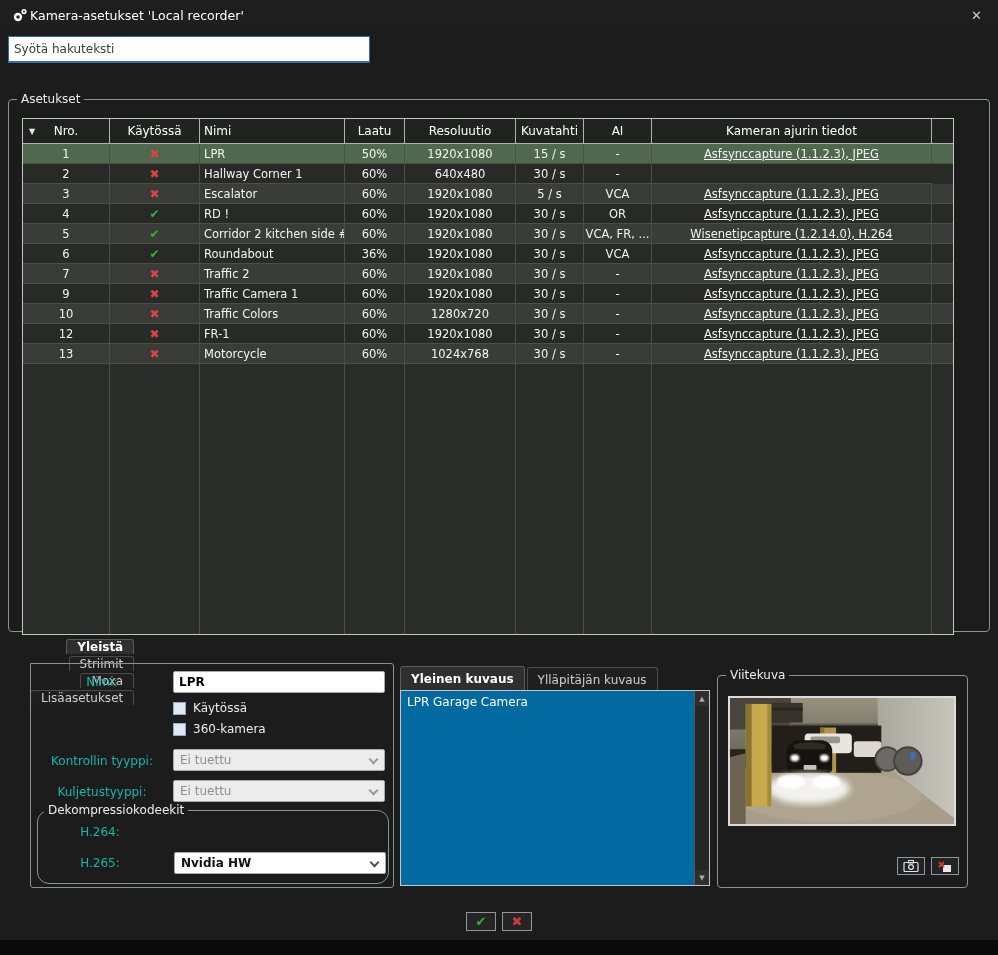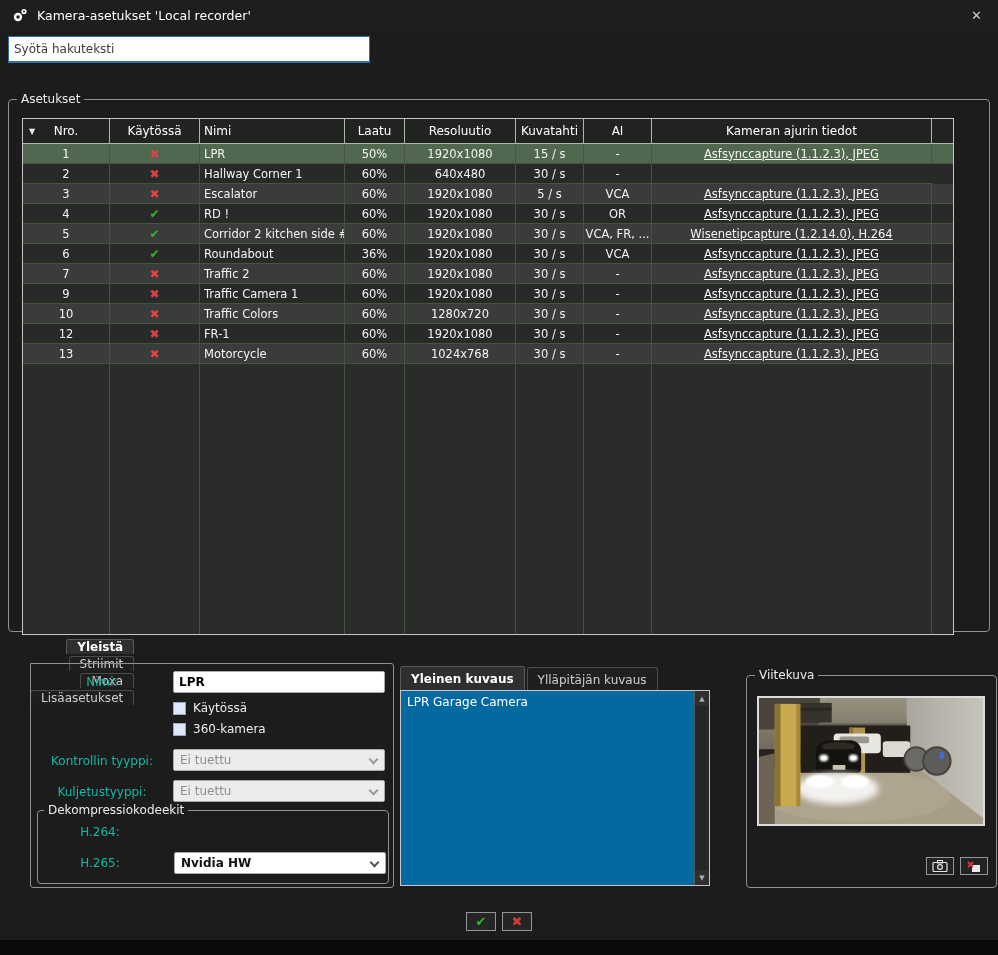--- a/index.html
+++ b/index.html
@@ -1,21 +1,21 @@
 <!DOCTYPE html>
 <html><head>
 <meta charset="utf-8">
 <style>
   * { box-sizing: border-box; margin: 0; padding: 0; }
   html,body { background:#0c0c0c; }
   body { width:998px; height:955px; font-family:"DejaVu Sans","Liberation Sans",sans-serif; }
   .dialog { position:relative; width:998px; height:955px; background:#1b1c1b; overflow:hidden; color:#f0f0f0; }
 
   
-  .titlebar { position:absolute; top:0; left:0; right:0; height:30px; background:#1d1e1d; display:flex; align-items:center; padding:0 12px; gap:9px; }
+  .titlebar { position:absolute; top:0; left:0; right:0; height:30px; background:#1d1e1d; display:flex; align-items:center; padding:0 12px; gap:2px; }
   .titlebar .ttl { font-size:12.5px; color:#fff; }
   .close-x { margin-left:auto; font-weight:bold; font-size:13px; color:#c9ced6; cursor:pointer; padding:2px 4px; }
 
   
   .search { position:absolute; left:8px; top:36px; width:362px; height:21px; background:#fff; border:1px solid #2f6fb3; border-bottom:2px solid #2f6fb3; font-size:12px; padding:12px 5px; color:#222; font-family:inherit; }
   .search::placeholder { color:#3c3c3c; opacity:1; }
 
   
   .tabbar { position:absolute; display:flex; align-items:flex-end; gap:2px; }
   .tab { height:24px; display:flex; align-items:center; padding:0 10px; font-size:12px; color:#cfcfcf; background:#1e1f1e; border:1px solid #4b4b4b; border-bottom:none; border-radius:3px 3px 0 0; cursor:pointer; white-space:nowrap; }
@@ -56,30 +56,30 @@
   #left-panel { position:absolute; left:30px; top:663px; width:364px; height:225px; border:1px solid #8d938f; border-radius:0 3px 3px 3px; }
   .flabel { position:absolute; width:130px; text-align:center; font-size:12px; color:#14b8a6; }
   .txt { position:absolute; height:22px; background:#fff; border:1px solid #a9a9a9; border-radius:2px; font-size:12px; font-weight:600; color:#000; padding:0 5px; font-family:inherit; }
   .cbrow { position:absolute; display:flex; align-items:center; gap:7px; cursor:pointer; }
   .cb { width:13px; height:13px; background:#dfe8f6; border:1px solid #98a8c2; display:inline-block; }
   .cbrow span.lbl { font-size:12px; color:#ececec; }
   .dd { position:absolute; height:22px; background:#fff; border:1px solid #a9a9a9; border-radius:2px; display:flex; align-items:center; padding:0 22px 0 6px; font-size:12px; font-weight:600; color:#111; cursor:pointer; }
   .dd .chev { position:absolute; right:7px; top:6px; width:7px; height:7px; border-right:2px solid #555; border-bottom:2px solid #555; transform:rotate(45deg); }
   .dd.disabled { background:#ececec; color:#8f8f8f; font-weight:400; cursor:default; }
   .dd.disabled .chev { border-color:#9a9a9a; }
-  #codec-box { left:6px; top:146px; width:352px; height:74px; position:absolute; border:1px solid #8d938f; border-radius:4px; }
+  #codec-box { left:6px; top:146px; width:352px; height:74px; position:absolute; border:1px solid #8d938f; border-radius:12px; }
 
   
   .descbox { position:absolute; left:400px; top:690px; width:310px; height:196px; border:1px solid #c6c6c6; background:#0369a1; display:flex; }
   .desc-text { flex:1; padding:4px 6px; font-size:12px; color:#fff; overflow:hidden; }
   .vscroll { width:15px; background:#262626; border-left:1px solid #565656; display:flex; flex-direction:column; justify-content:space-between; align-items:center; }
   .sarrow { width:100%; height:15px; display:flex; align-items:center; justify-content:center; font-size:7px; color:#a9aeb4; background:#2f2f2f; cursor:pointer; }
 
   
-  #ref-box { left:717px; top:668px; width:251px; height:220px;margin-left:29px; }
+  #ref-box { left:717px; top:668px; width:251px; height:220px; }
   .ref-frame { position:absolute; left:10px; top:14px; width:228px; height:130px; border:2px solid #dcdcdc; background:#27241f; }
   .ref-frame svg { display:block; width:100%; height:100%; }
   .ref-btns { position:absolute; right:8px; bottom:12px; display:flex; gap:6px; }
   .ibtn { width:28px; height:18px; border:1px solid #8f969c; background:#222322; display:flex; align-items:center; justify-content:center; cursor:pointer; }
 
   
   .footer { position:absolute; left:0; right:0; top:912px; display:flex; justify-content:center; gap:6px; }
   .fbtn { width:30px; height:19px; border:1px solid #8f969c; background:#242524; display:flex; align-items:center; justify-content:center; font-size:13px; font-weight:bold; cursor:pointer; }
   .fbtn.ok { color:#2fb52f; }
   .fbtn.cancel { color:#d03a3a; }

